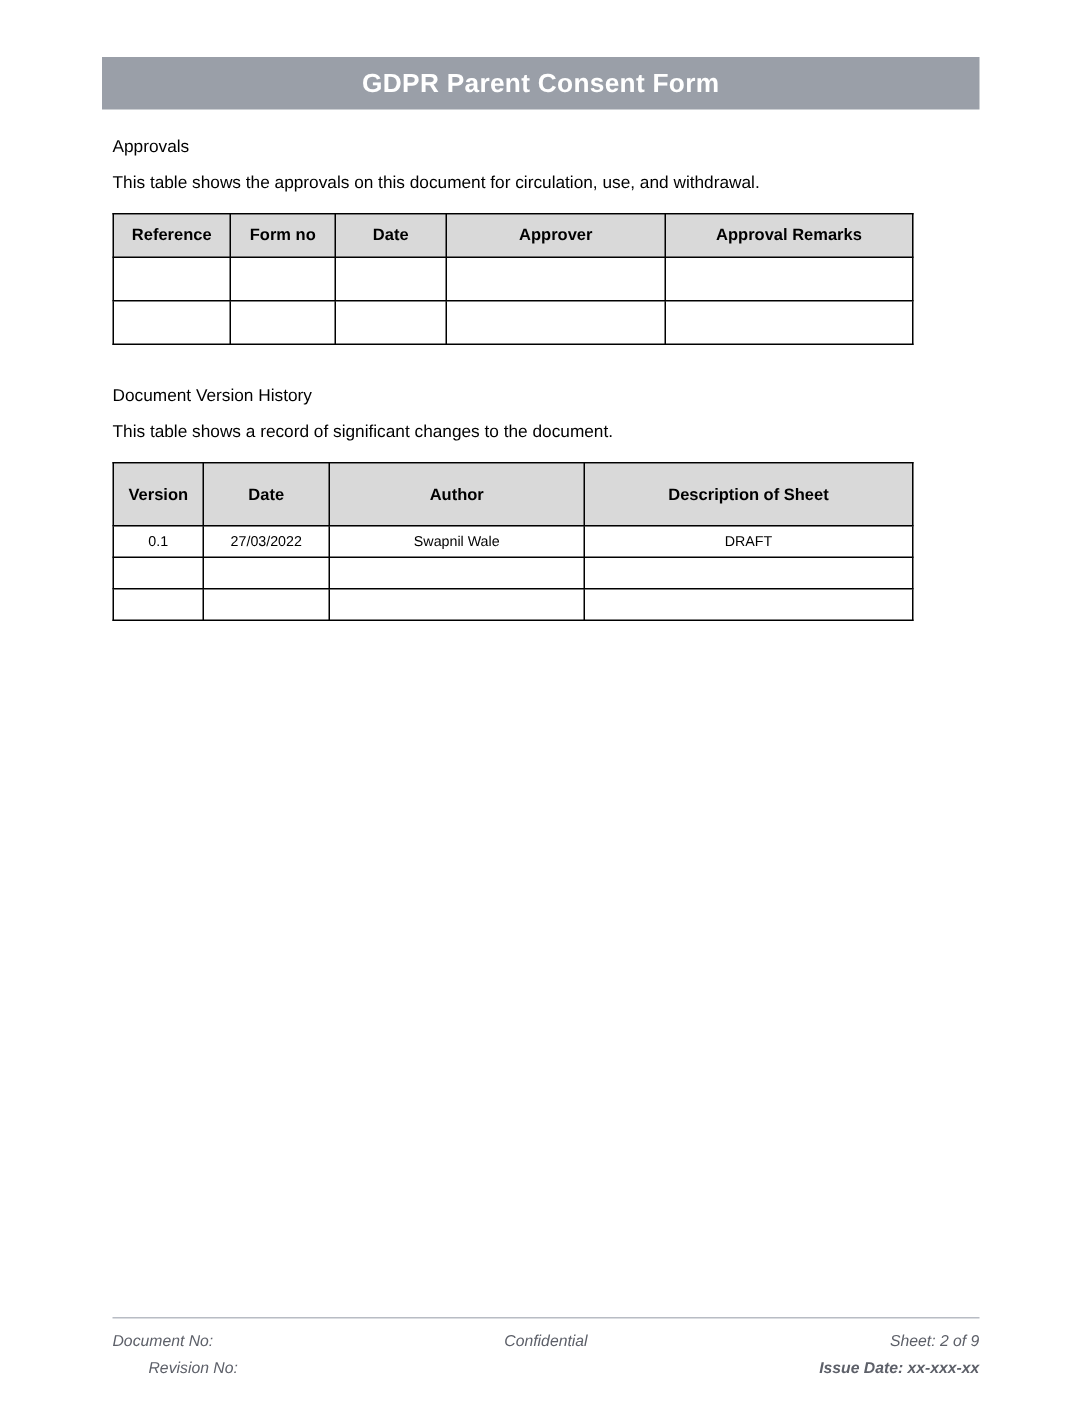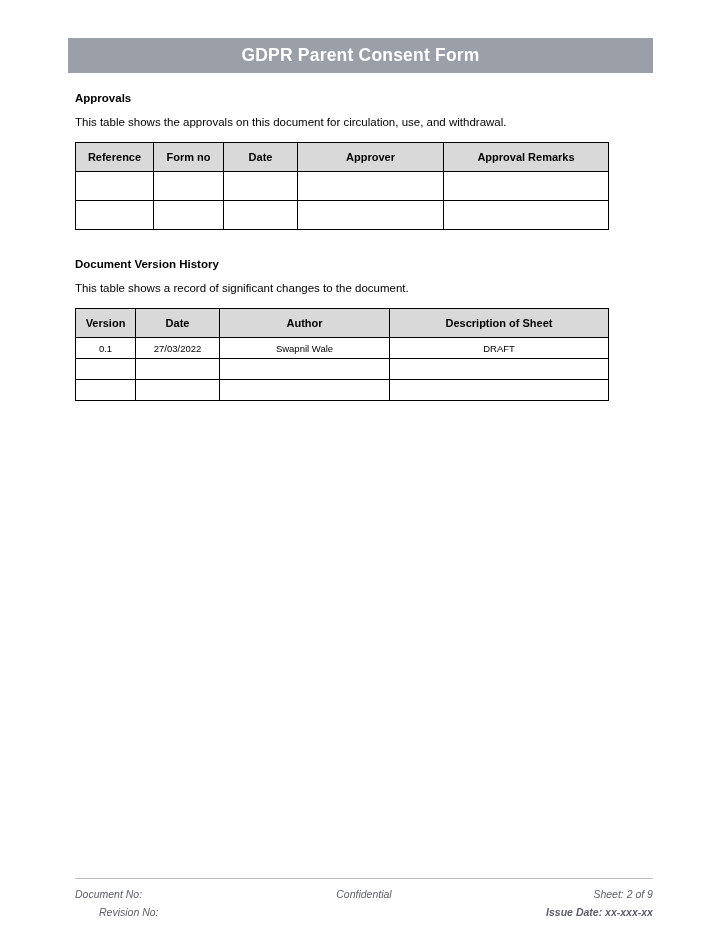--- a/index.html
+++ b/index.html
@@ -41,21 +41,21 @@
     letter-spacing: 0.2px;
   }
   .content {
     position: absolute;
     left: 75px;
     top: 92px;
     width: 560px;
   }
   .section-heading {
     font-size: 11.5px;
-    font-weight: bold;
+    font-weight: normal;
     margin: 0 0 12px 0;
     color: #000;
   }
   .section-desc {
     font-size: 11.5px;
     font-weight: normal;
     margin: 0 0 14px 0;
     color: #000;
   }
   table.doc-table {
@@ -69,21 +69,21 @@
     height: 26px;
     font-size: 10.5px;
     text-align: center;
     vertical-align: middle;
     font-weight: normal;
   }
   table.doc-table thead th {
     background: #d9d9d9;
     font-weight: bold;
     font-size: 11px;
-    height: 29px;
+    height: 42px;
   }
   
   #approvals-table { width: 533px; }
   #approvals-table td, #approvals-table th { height: 29px; }
   
   #version-table { width: 533px; }
   #version-table tbody td { height: 21px; font-size: 9.5px; }
   .spacer-block { height: 28px; }
 
   

